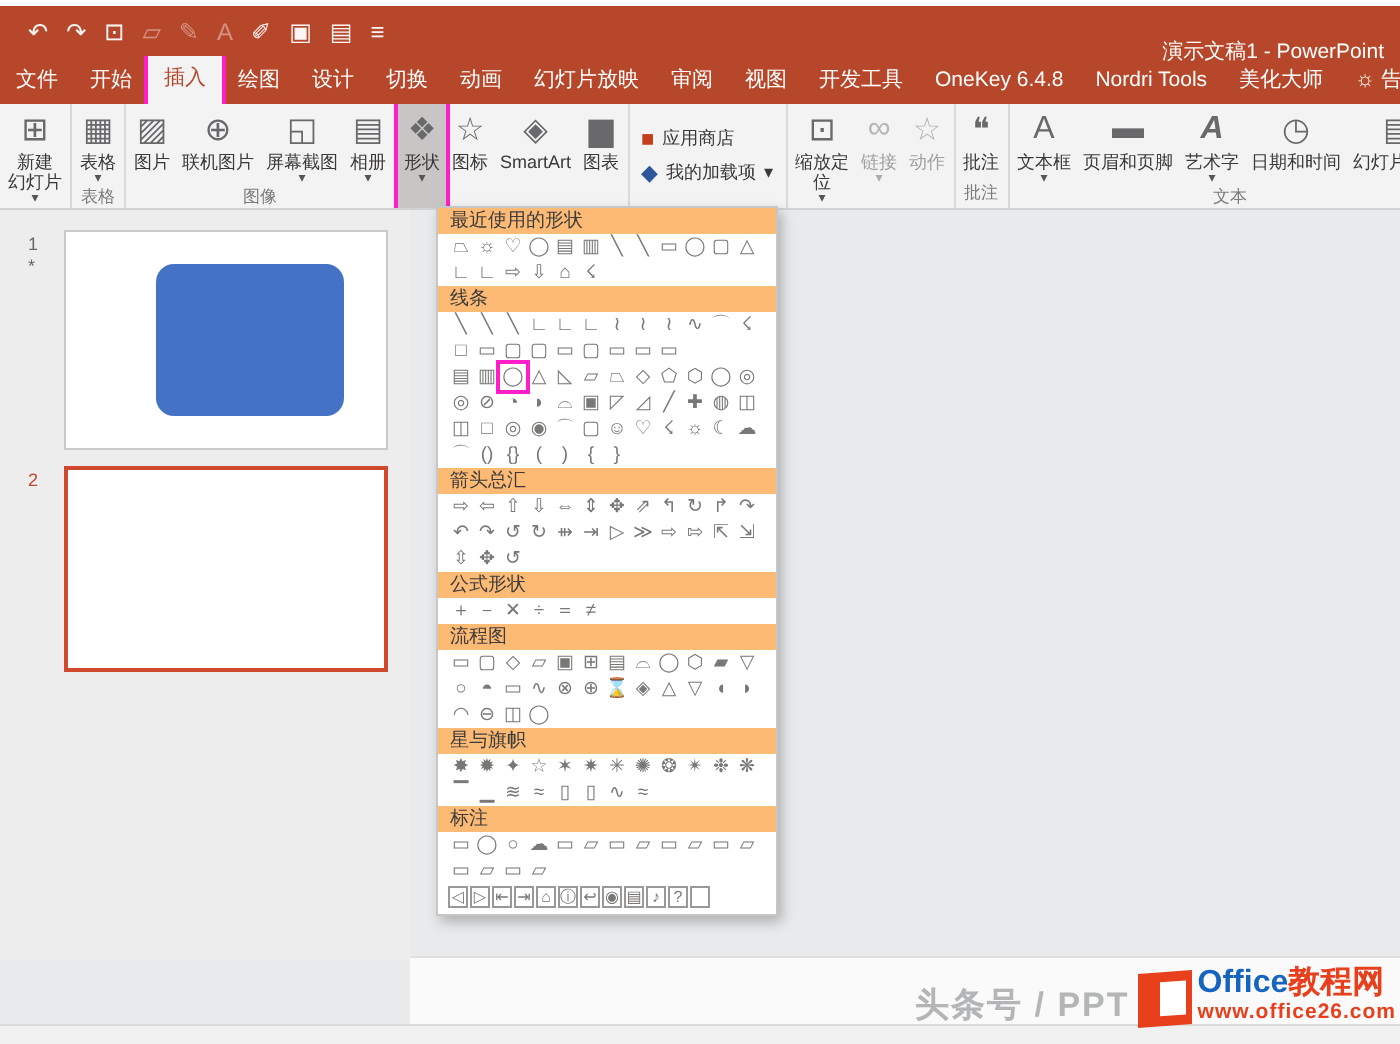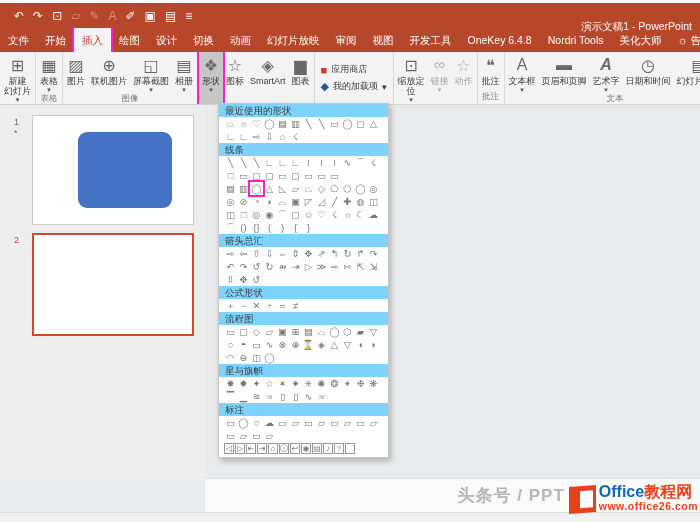--- a/index.html
+++ b/index.html
@@ -12,21 +12,21 @@
   #titlebar { position:relative; height:25px; background:#b7472a; display:flex; align-items:center; }
   #qat { display:flex; align-items:center; gap:9px; padding-left:14px; }
   #qat .qicon { color:rgba(255,255,255,.95); font-size:12px; line-height:12px; cursor:default; }
   #qat .qicon.dis { color:rgba(255,255,255,.4); }
   #title-text { position:absolute; right:8px; top:0; height:25px; line-height:25px;
     color:#fff; font-size:10.5px;margin-top:11px; }
 
   
   #tabsrow { height:24px; background:#b7472a; display:flex; align-items:flex-end; overflow:hidden; }
   .tab { color:#fff; font-size:10.5px; line-height:24px; padding:0 8px; white-space:nowrap; cursor:default; }
-  .tab.active { background:#f3f3f4; color:#b7472a; position:relative; }
+  .tab.active { background:#f3f3f4; color:#b7472a; position:relative;font-family:Liberation Serif, serif; }
   .tab.hl { outline:2px solid #ff1ec8; outline-offset:0; z-index:5; }
   .tab.tellme { margin-left:auto; display:flex; align-items:center; gap:3px; overflow:hidden; }
   .tab .bulb { font-size:11px; }
 
   
   #ribbon { height:53px; background:#f3f3f4; border-bottom:1px solid #d2d2d2;
     display:flex; align-items:stretch; overflow:hidden; }
   .rgroup { display:flex; flex-direction:column; border-right:1px solid #d9d9d9; padding:0 1px; flex:0 0 auto; }
   .rbody { display:flex; flex:1; align-items:stretch; }
   .rcap { font-size:8.5px; color:#7b7b7b; text-align:center; padding:0 2px 1px; white-space:nowrap; }
@@ -53,35 +53,35 @@
   .tnum.sel { color:#c1492e; }
   .thumb { background:#fff; border:1px solid #c9c9c9; position:relative; }
   .thumb.t1 { width:162px; height:110px; }
   .thumb.t2 { width:162px; height:103px; border:2px solid #d0492c; }
   .bluerect { position:absolute; left:28%; top:15%; width:59%; height:70%;
     background:#4472c4; border-radius:9px; }
 
   
   #shapes-menu { position:absolute; left:218px; top:-2px; width:171px; background:#ffffff;
     border:1px solid #c6c6c6; box-shadow:2px 3px 6px rgba(0,0,0,.25); z-index:40; padding-bottom:2px; }
-  .shead { background:#7dd3fc; color:#3c3c3c; font-size:9.5px; line-height:13px; padding:0 6px;
+  .shead { background:#fdba74; color:#3c3c3c; font-size:9.5px; line-height:13px; padding:0 6px;
     white-space:nowrap; }
   .srow { padding:0 5px; line-height:13px; white-space:nowrap; }
   .scell { display:inline-block; width:13px; height:13px; line-height:13px; text-align:center;
     font-size:9.5px; color:#7a7876; cursor:default; vertical-align:top; overflow:hidden; }
   .scell.hl { outline:2px solid #ff1ec8; }
   .srow.boxed .scell { width:10px; height:11px; line-height:10px; border:1px solid #9a9896;
     margin:1px 1px 0 0; font-size:8px; }
 
   
   #botband { position:absolute; left:205px; right:0; bottom:10px; height:34px; background:#fafafa;
     border-top:1px solid #e1e1e1; }
   #statusbar { position:absolute; left:0; right:0; bottom:0; height:10px; background:#f1f1f2;
     border-top:1px solid #dcdcdc; }
-  #watermark { position:absolute; right:2px; bottom:8px; display:flex; align-items:flex-start; z-index:60; }
+  #watermark { position:absolute; right:2px; bottom:8px; display:flex; align-items:flex-end; z-index:60; }
   #wm-text { font-size:17px; font-weight:bold; color:#b3b5b7; letter-spacing:1px; margin-right:4px; }
   #wm-logo { display:flex; align-items:center; background:transparent; }
   #wm-icon { width:27px; height:27px; background:#e8401c; position:relative; margin-right:3px;
     transform:skewY(-4deg); }
   #wm-icon:after { content:""; position:absolute; right:3px; top:5px; width:13px; height:17px; background:#fff; }
   .wm-lines { display:flex; flex-direction:column; line-height:15px; }
   .wm-line1 { font-size:16px; font-weight:bold; }
   #wm-office { color:#1565c0; } #wm-suffix { color:#e8401c; }
   #wm-url { font-size:10.5px; font-weight:bold; color:#e8401c; letter-spacing:.5px; }
 </style>

